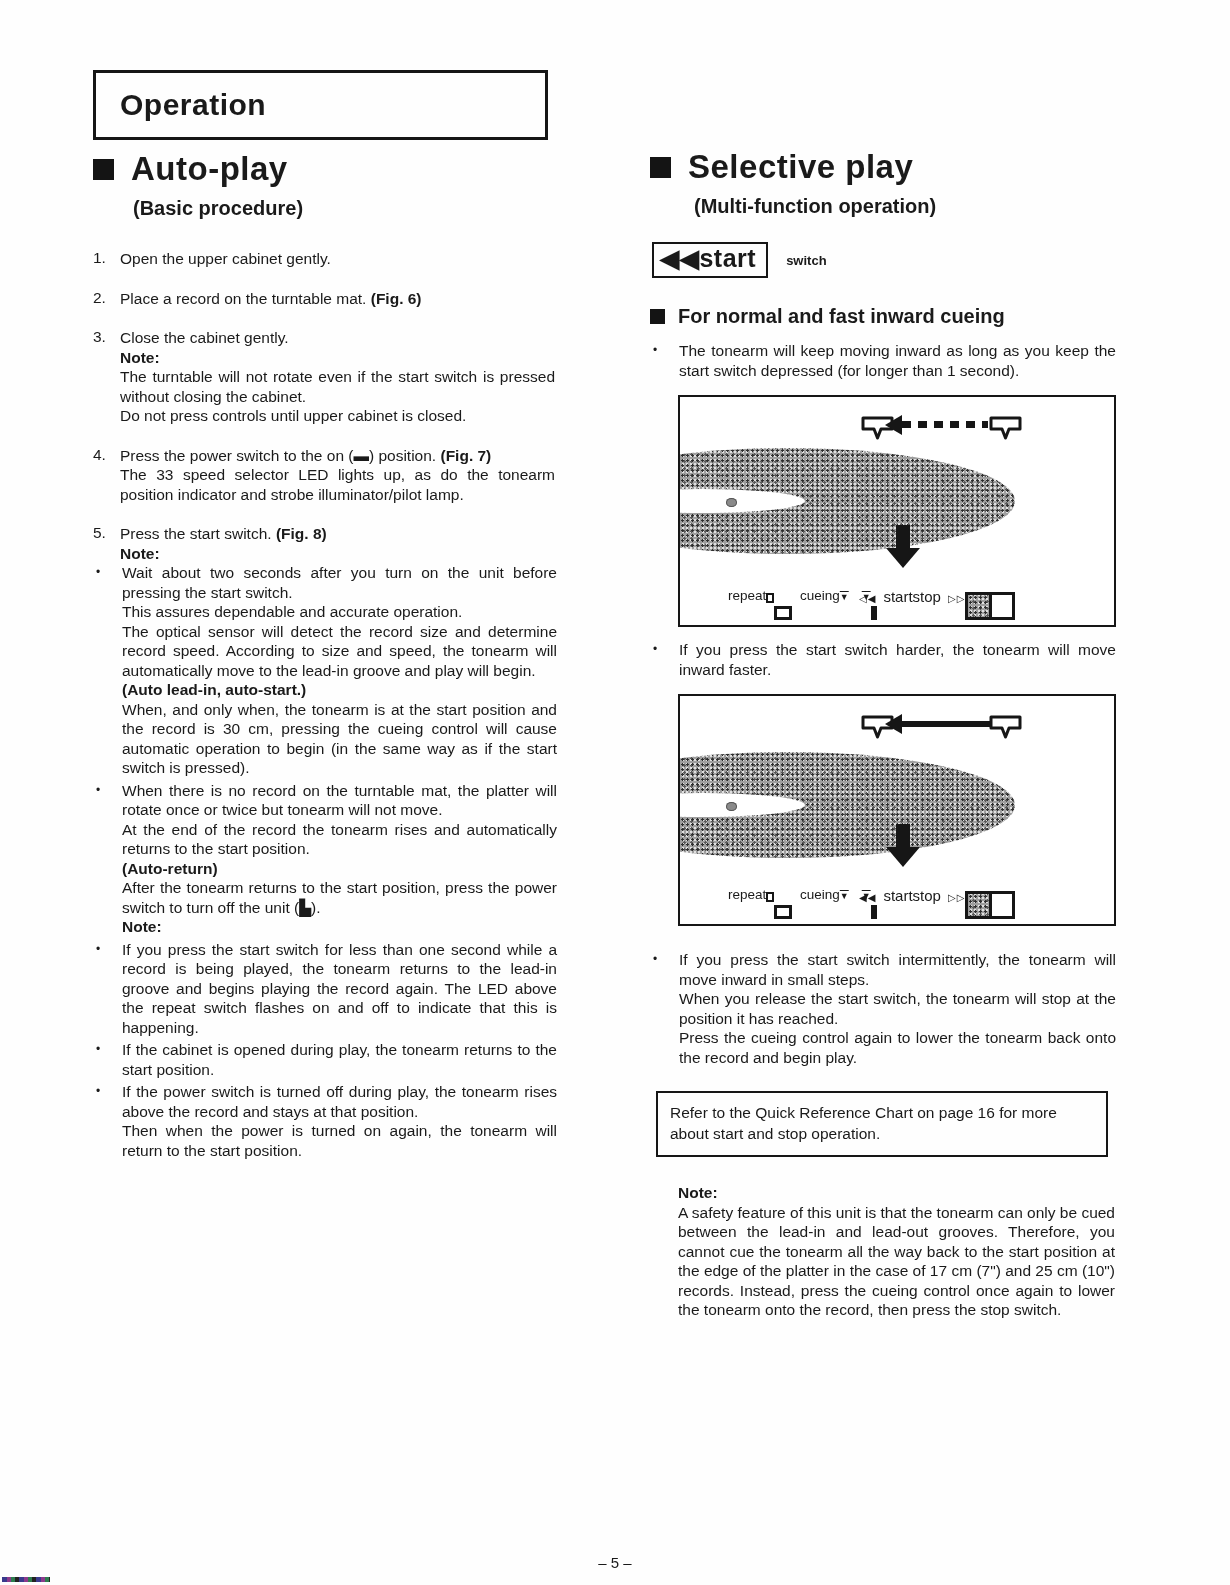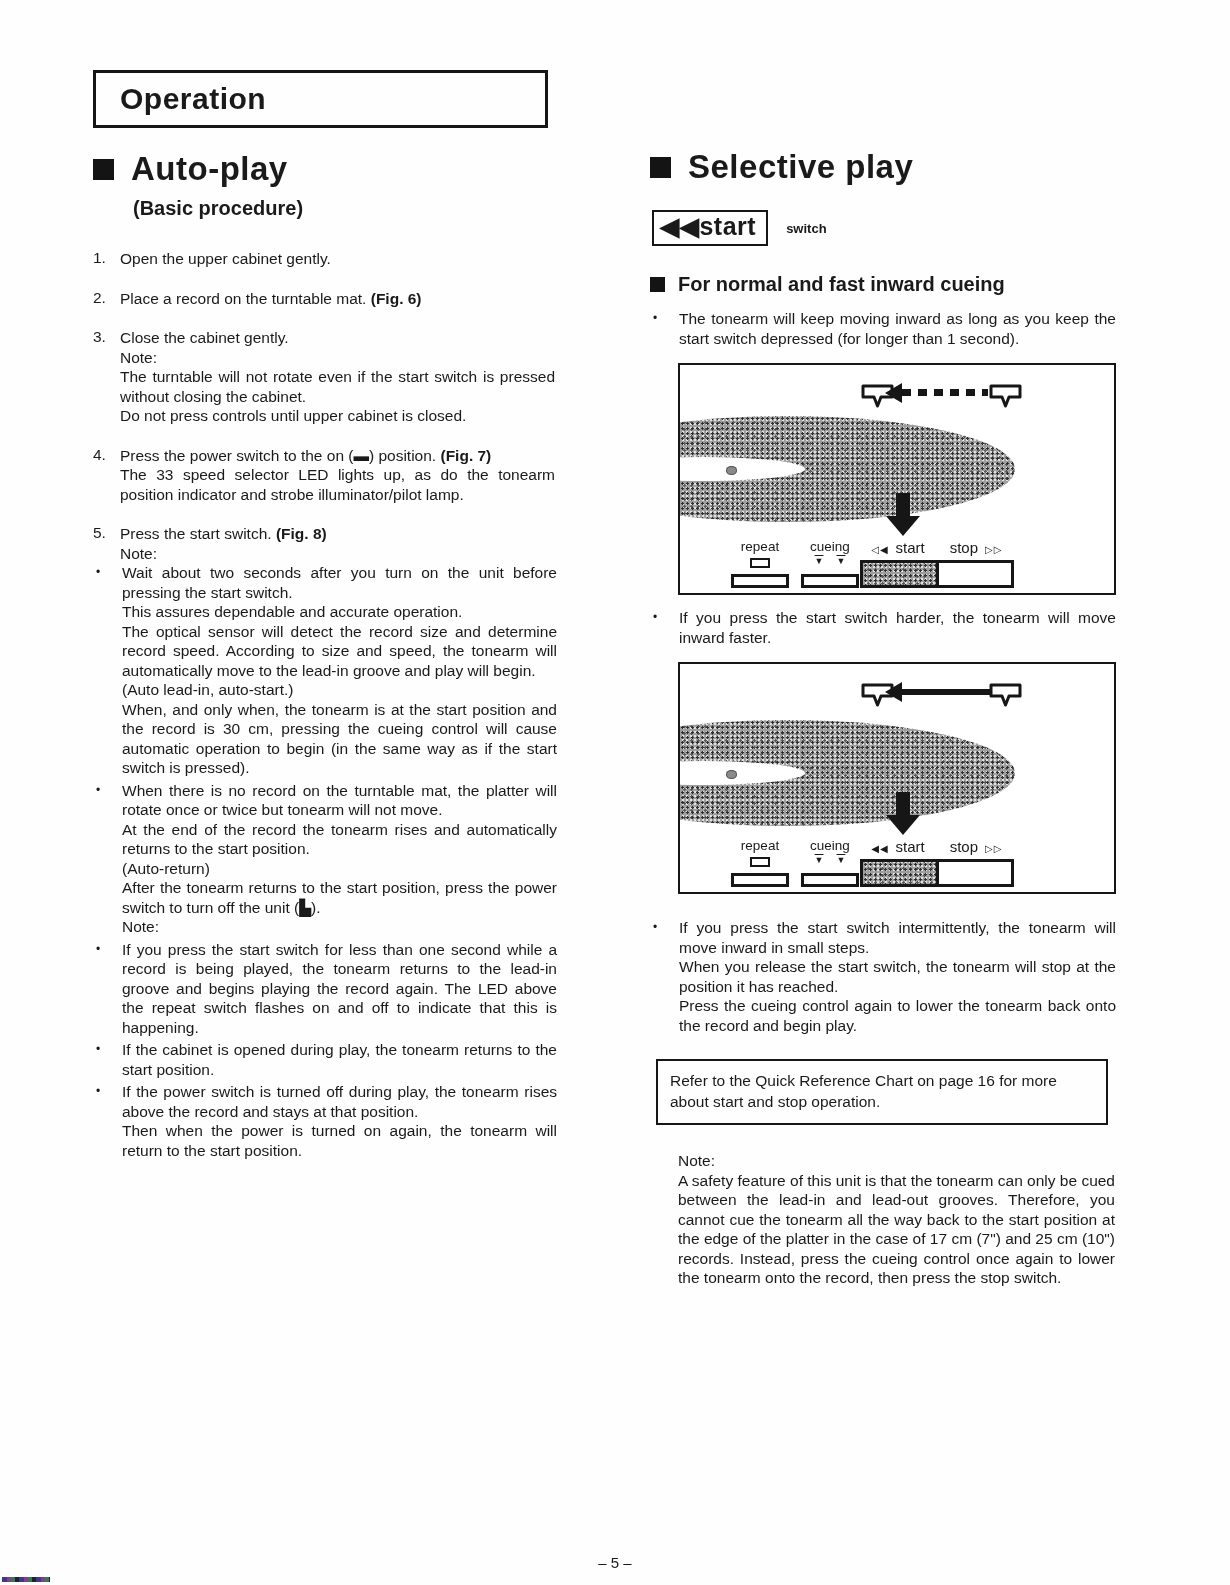--- a/index.html
+++ b/index.html
@@ -1,23 +1,23 @@
 <!DOCTYPE html>
 <html><head>
 <meta charset="utf-8">
 <style>
   html,body{margin:0;padding:0;background:#e8e8e8;}
   .page{position:relative;width:1230px;height:1585px;background:#fefefe;
         font-family:"Liberation Sans",sans-serif;color:#1a1a1a;overflow:hidden;margin:0 auto;}
   p{margin:0;}
-  .bold{font-weight:normal;}
+  .bold{font-weight:bold;}
   .fig{font-weight:bold;white-space:nowrap;}
 
   
-  .op-box{position:absolute;left:93px;top:70px;width:455px;height:58px;border:3px solid #161616;
+  .op-box{position:absolute;left:93px;top:70px;width:455px;height:70px;border:3px solid #161616;
           display:flex;align-items:center;padding-left:24px;box-sizing:border-box;}
   .op-title{font-size:30px;font-weight:bold;letter-spacing:.5px;}
 
   
   .col-left{position:absolute;left:93px;top:150px;width:468px;}
   .col-right{position:absolute;left:650px;top:148px;width:470px;}
 
   .sec-head{display:flex;align-items:center;gap:17px;}
   .sq{width:21px;height:21px;background:#141414;flex:none;}
   .sec-title{font-size:33px;font-weight:bold;letter-spacing:.5px;}
@@ -60,21 +60,21 @@
                    border-bottom:10px solid transparent;border-right:17px solid #161616;}
   .arrow-dashed{position:absolute;height:7px;
                 background:repeating-linear-gradient(90deg,#161616 0 9px,transparent 9px 16px);}
   .arrow-solid{position:absolute;height:6px;background:#161616;}
   .down-arrow{position:absolute;left:206px;top:128px;width:34px;height:46px;}
   .down-arrow .stem{position:absolute;left:10px;top:0;width:14px;height:24px;background:#161616;}
   .down-arrow .head{position:absolute;left:0;top:23px;width:0;height:0;
                     border-left:17px solid transparent;border-right:17px solid transparent;
                     border-top:20px solid #161616;}
   .controls{position:absolute;left:0;bottom:5px;width:100%;height:50px;}
-  .grp{position:absolute;bottom:0;display:flex;flex-direction:column;align-items:center;height:48px;}
+  .grp{position:absolute;bottom:0;display:flex;align-items:center;height:48px;}
   .grp-repeat{left:48px;width:64px;}
   .grp-cueing{left:120px;width:60px;}
   .grp-ss{left:179px;width:156px;}
   .ctl-label{font-size:13.5px;line-height:14px;}
   .led{width:16px;height:6px;border:2px solid #161616;margin-top:4px;}
   .cue-icons{display:flex;gap:13px;margin-top:2px;font-size:9px;line-height:10px;}
   .cue-icons span{text-decoration:overline;}
   .btn{border:3px solid #161616;background:#fff;width:52px;height:8px;margin-top:auto;}
   .ss-labels{display:flex;width:100%;}
   .ss-labels .half{flex:1;display:flex;justify-content:center;align-items:baseline;gap:7px;}
@@ -180,20 +180,21 @@
         <p>Then when the power is turned on again, the tonearm will return to the start position.</p>
       </div>
     </div>
   </div>
 
   <div class="col-right">
     <div class="sec-head">
       <span class="sq"></span>
       <span class="sec-title">Selective play</span>
     </div>
+    <div class="sec-sub" style="margin-left:44px;">(Multi-function operation)</div>
 
     <div class="switch-row">
       <span class="switch-box">◀◀start</span>
       <span class="switch-word">switch</span>
     </div>
 
     <div class="subsec">
       <span class="sq-sm"></span>
       <span class="subsec-title">For normal and fast inward cueing</span>
     </div>

